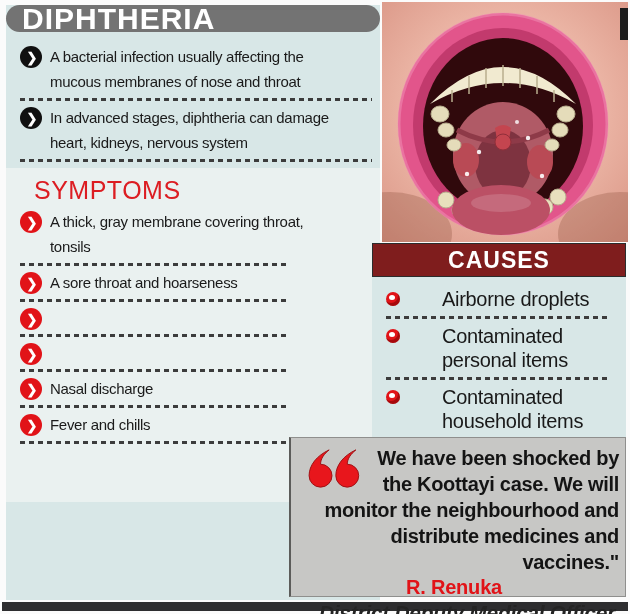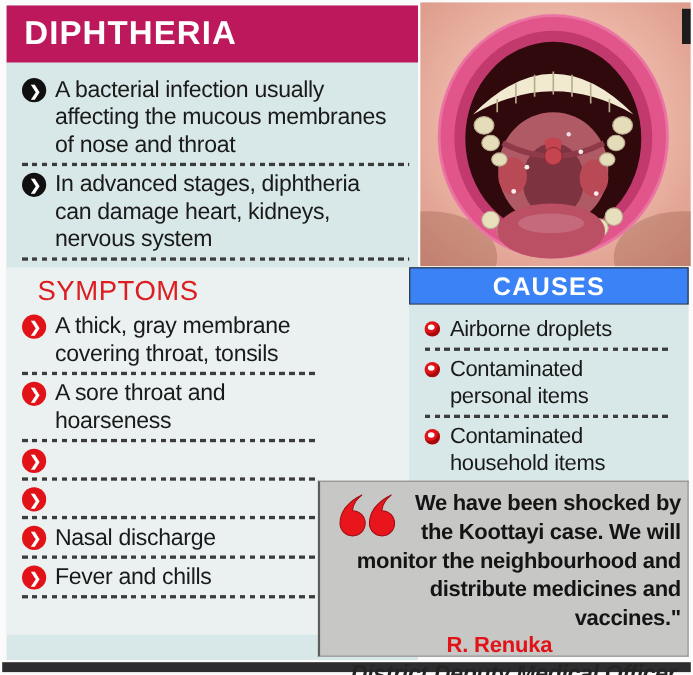--- a/index.html
+++ b/index.html
@@ -1,50 +1,50 @@
 <!DOCTYPE html>
 <html><head>
 <meta charset="utf-8">
 <style>
   html,body{margin:0;padding:0;background:#ffffff;}
   body{font-family:"Liberation Sans", sans-serif; color:#191919;}
   .stage{position:relative;width:630px;height:614px;background:#fbfbfb;overflow:hidden;}
 
   
   .left-panel{position:absolute;left:6px;top:5px;width:374px;height:595px;background:#d8e7e7;}
-  .title-banner{height:52px;background:#be185d;display:flex;align-items:center;padding-left:16px;}
+  .title-banner{height:27px;background:#737373;display:flex;align-items:center;padding-left:16px;border-radius:17px;}
   .title-banner span{color:#ffffff;font-size:30px;font-weight:bold;letter-spacing:1px;}
 
   .intro{padding:9px 10px 2px 12px;background:#d8e7e7;}
   .symptoms{background:#eaf1f0;padding:2px 10px 2px 12px;min-height:330px;}
   .symptoms h2{margin:6px 0 4px 16px;color:#dc1d22;font-size:25px;font-weight:normal;letter-spacing:.5px;}
 
   .item{display:flex;align-items:flex-start;margin:3px 0 4px 0;}
-  .item .txt{font-size:21px;line-height:25px;letter-spacing:-0.3px;color:#1a1a1a;}
+  .item .txt{font-size:15px;line-height:25px;letter-spacing:-0.3px;color:#1a1a1a;}
   .intro .item .txt{max-width:305px;}
   .symptoms .item .txt{max-width:258px;}
 
   .bullet{flex:0 0 auto;width:22px;height:22px;border-radius:50%;display:flex;align-items:center;justify-content:center;
           margin:2px 8px 0 2px;color:#fff;font-size:13px;font-weight:bold;line-height:1;padding-left:2px;box-sizing:border-box;}
   .bullet.black{background:#101010;}
   .bullet.red{background:#e11318;}
 
   .dash{height:3px;background:repeating-linear-gradient(90deg,#3c3c3c 0 5px,transparent 5px 9px);margin:4px 0 4px 2px;width:268px;}
   .intro .dash{width:352px;}
 
   
   .photo{position:absolute;left:382px;top:2px;width:246px;height:240px;}
   .photo svg{display:block;width:100%;height:100%;}
 
   
   .causes{position:absolute;left:372px;top:243px;width:254px;}
-  .causes-header{height:34px;background:#3b82f6;display:flex;align-items:center;justify-content:center;border:1px solid #2b2c2c;box-sizing:border-box;}
+  .causes-header{height:34px;background:#7f1d1d;display:flex;align-items:center;justify-content:center;border:1px solid #2b2c2c;box-sizing:border-box;}
   .causes-header span{color:#ffffff;font-size:23px;font-weight:bold;letter-spacing:1px;}
   .causes-list{background:#d8e7e7;padding:8px 6px 6px 14px;}
-  .cause-item{display:flex;align-items:flex-start;margin:2px 0;}
+  .cause-item{display:flex;align-items:flex-start;margin:2px 0;gap:33px;}
   .cause-item .txt{font-size:20px;line-height:24px;letter-spacing:-0.3px;max-width:192px;}
   .dot{flex:0 0 auto;width:14px;height:14px;border-radius:50%;background:#e11318;position:relative;margin:5px 9px 0 0;
        box-shadow:inset -2px -3px 0 rgba(110,0,0,.5);}
   .dot::after{content:"";position:absolute;left:3px;top:3px;width:6px;height:5px;border-radius:50%;background:#ffffff;}
   .causes .dash{width:222px;margin:5px 0;}
 
   
   .quote-box{position:absolute;left:289px;top:437px;width:337px;height:160px;background:#c7c7c5;border:1px solid #8f8f8d;
              border-left:2px solid #5c5c5a;box-sizing:border-box;padding:7px 6px 4px 8px;z-index:5;}
   .quote-mark{float:left;width:58px;height:42px;margin:3px 6px 2px 4px;}

